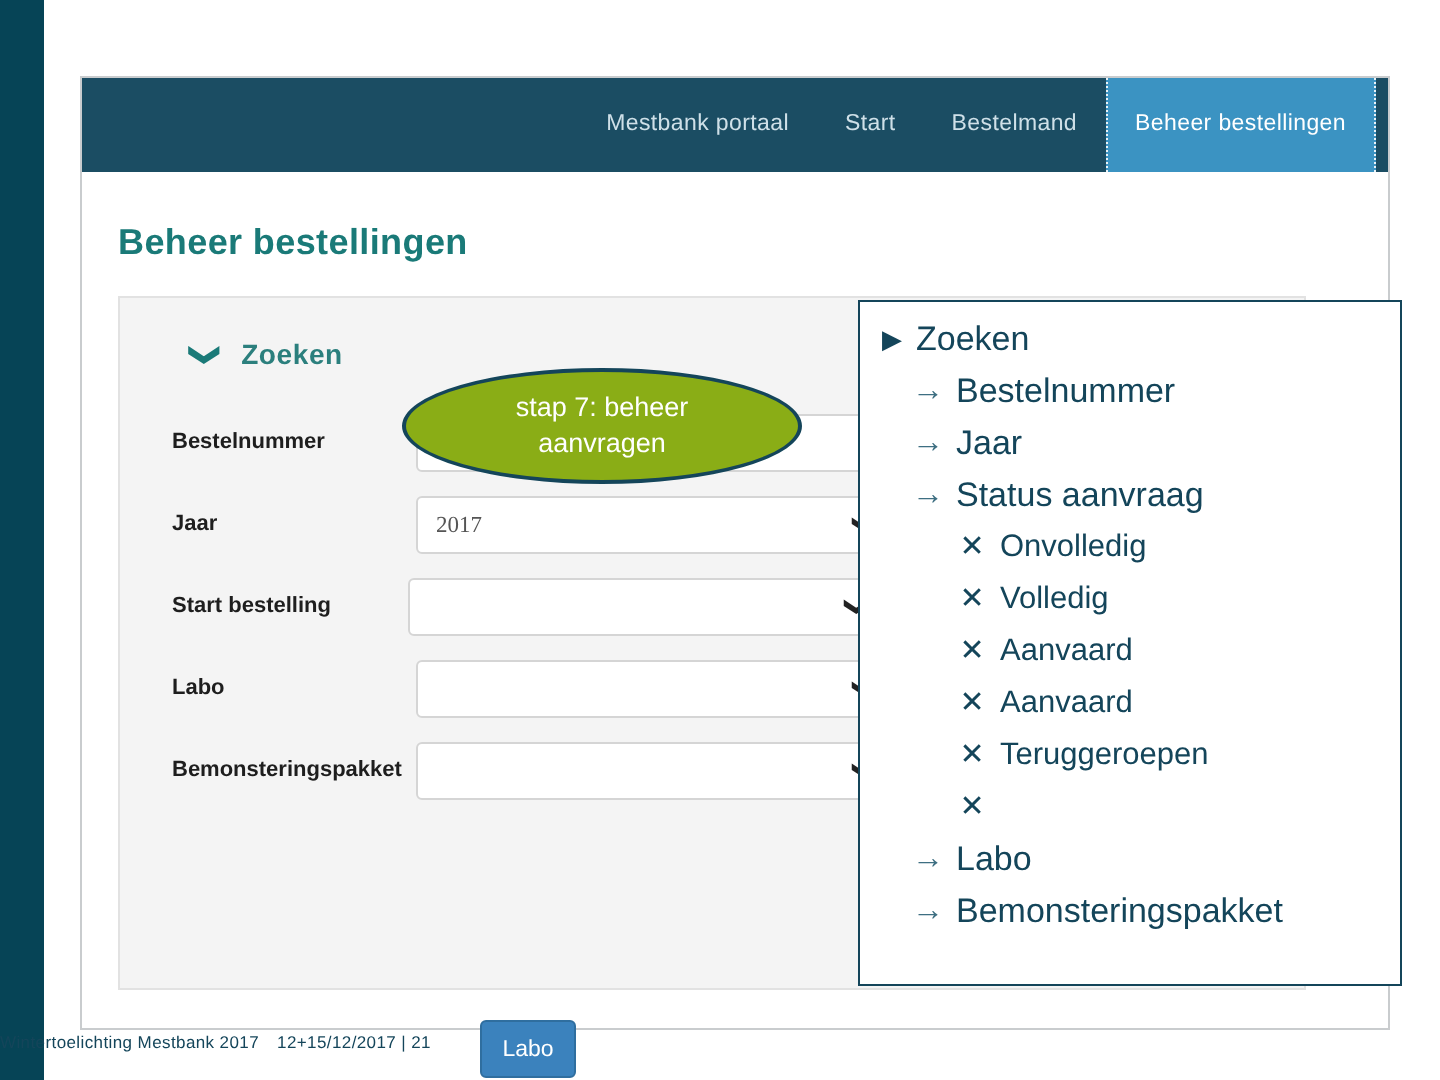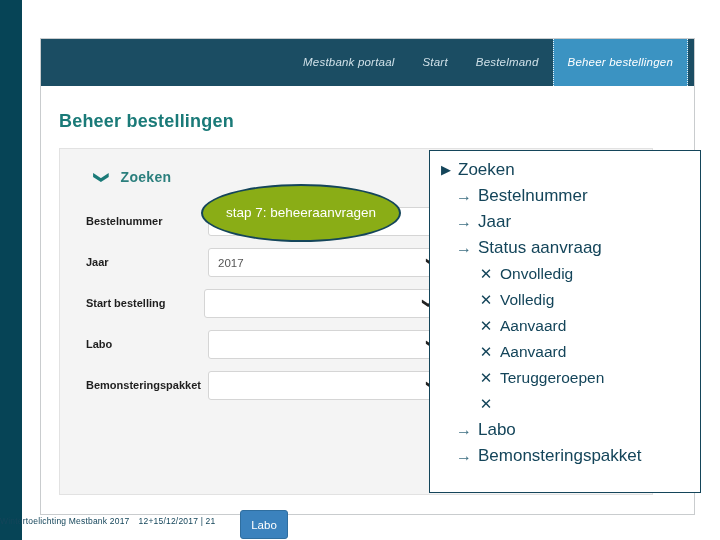--- a/index.html
+++ b/index.html
@@ -53,21 +53,20 @@
     left: 0;
     top: 0;
     width: 100%;
     height: 47px;
     background: #1b4d63;
     display: flex;
     align-items: center;
     justify-content: flex-end;
     box-sizing: border-box;
     padding-right: 6px;
-    font-style: italic;
   }
   .nav-item {
     color: #cfe0e8;
     font-size: 11.5px;
     letter-spacing: 0.2px;
     padding: 15px 14px;
     white-space: nowrap;
     line-height: 17px;
     box-sizing: border-box;
     height: 47px;
@@ -160,20 +159,21 @@
     border-radius: 3px;
     box-sizing: border-box;
     display: flex;
     align-items: center;
     padding: 0 9px;
     position: relative;
   }
   .field .val {
     font-size: 11.5px;
     color: #555555;
+    font-family: Liberation Serif, serif;
   }
   .field.select .caret {
     position: absolute;
     right: 9px;
     top: 50%;
     transform: translateY(-55%);
     color: #222;
     font-size: 12px;
     line-height: 1;
     font-weight: bold;
@@ -200,21 +200,21 @@
   #callout {
     position: absolute;
     left: 160px;
     top: 98px;
     width: 200px;
     height: 58px;
     background: #8aad16;
     border: 2px solid #14455a;
     border-radius: 50%;
     display: flex;
-    flex-direction: row;
+    flex-direction: column;
     align-items: center;
     justify-content: center;
     color: #ffffff;
     font-size: 13.5px;
     line-height: 18px;
     box-sizing: border-box;
     text-align: center;
   }
 
   

